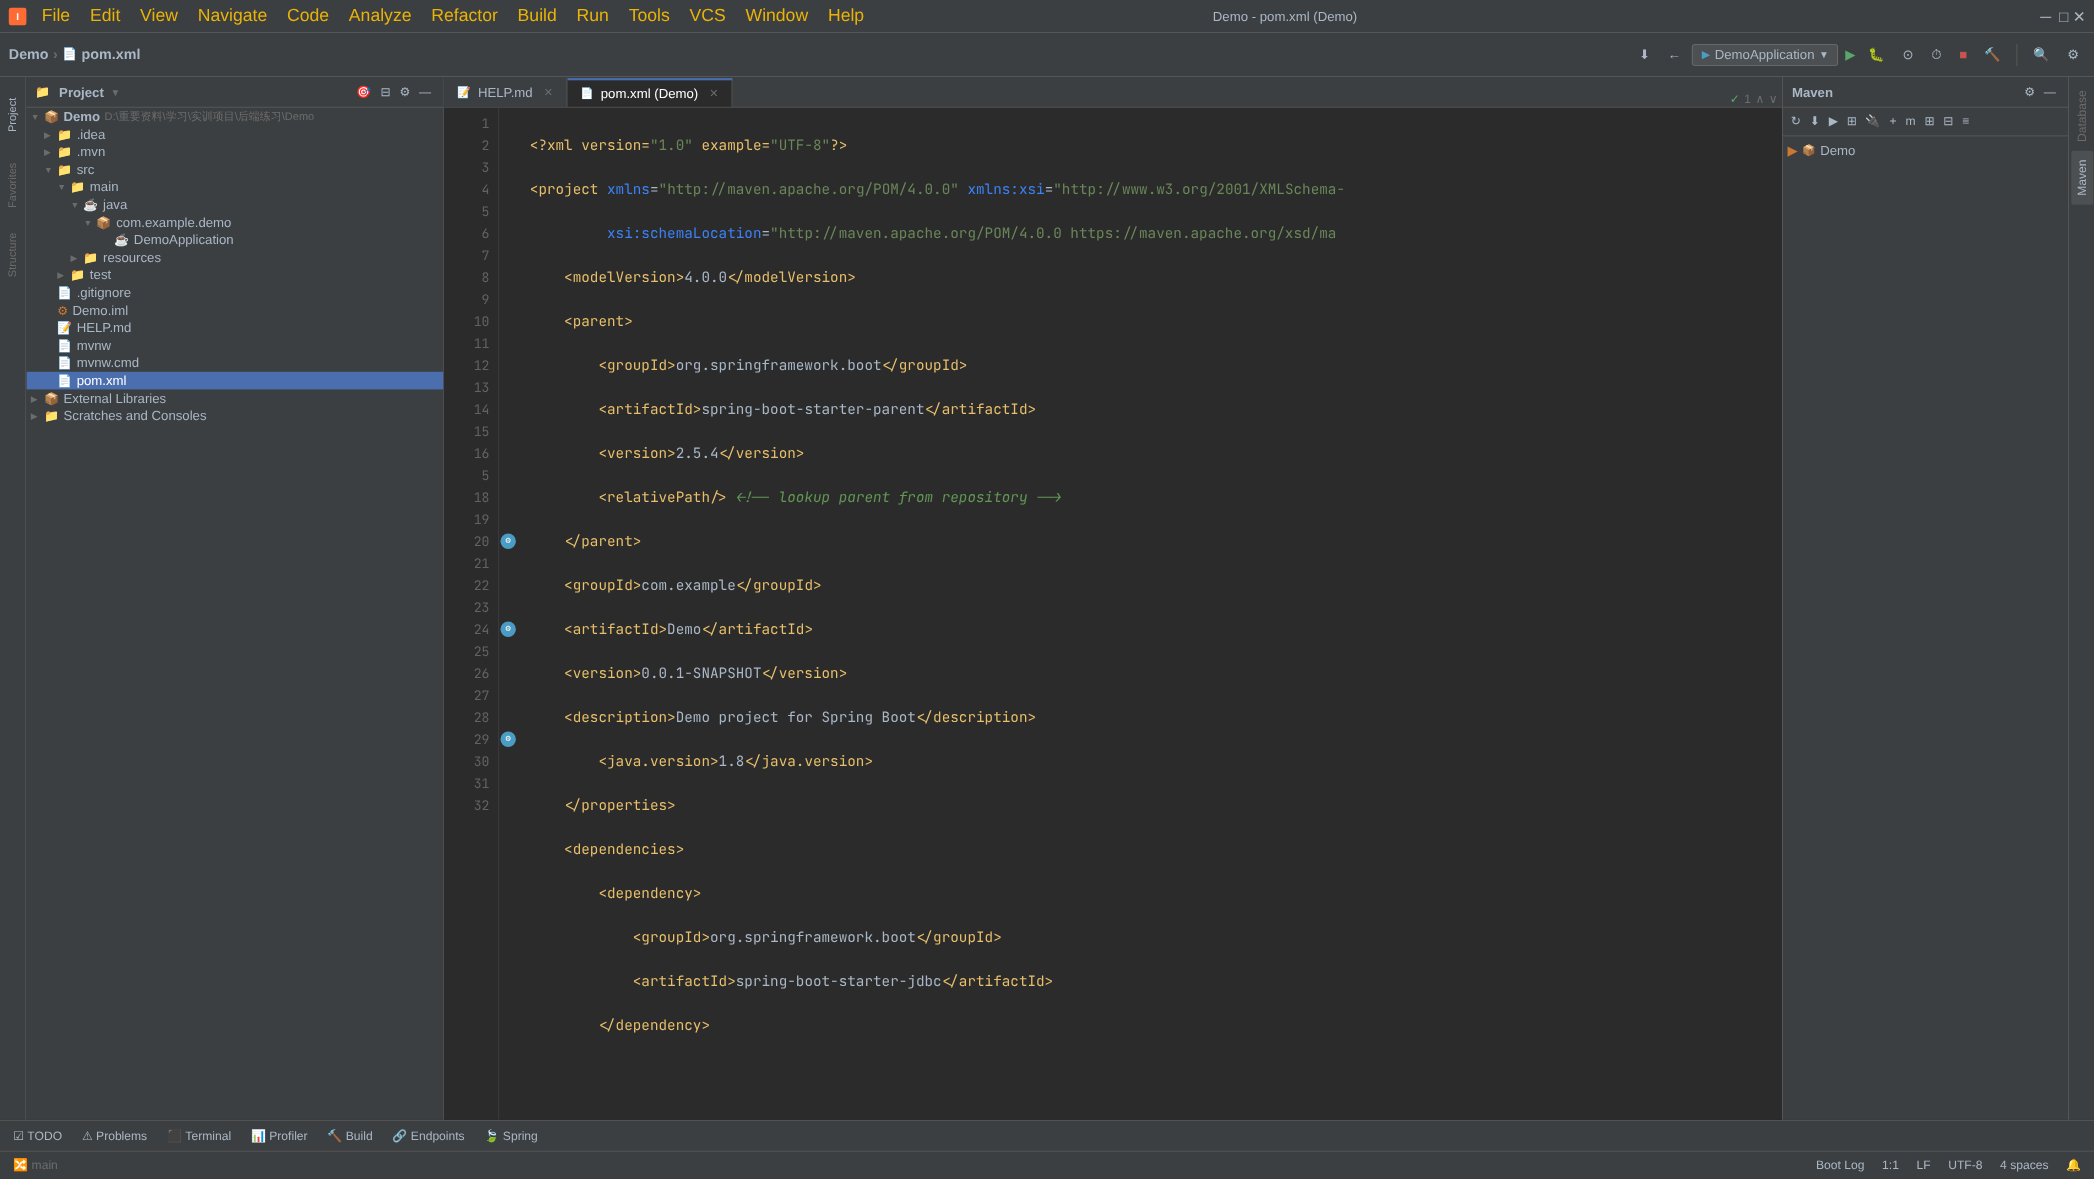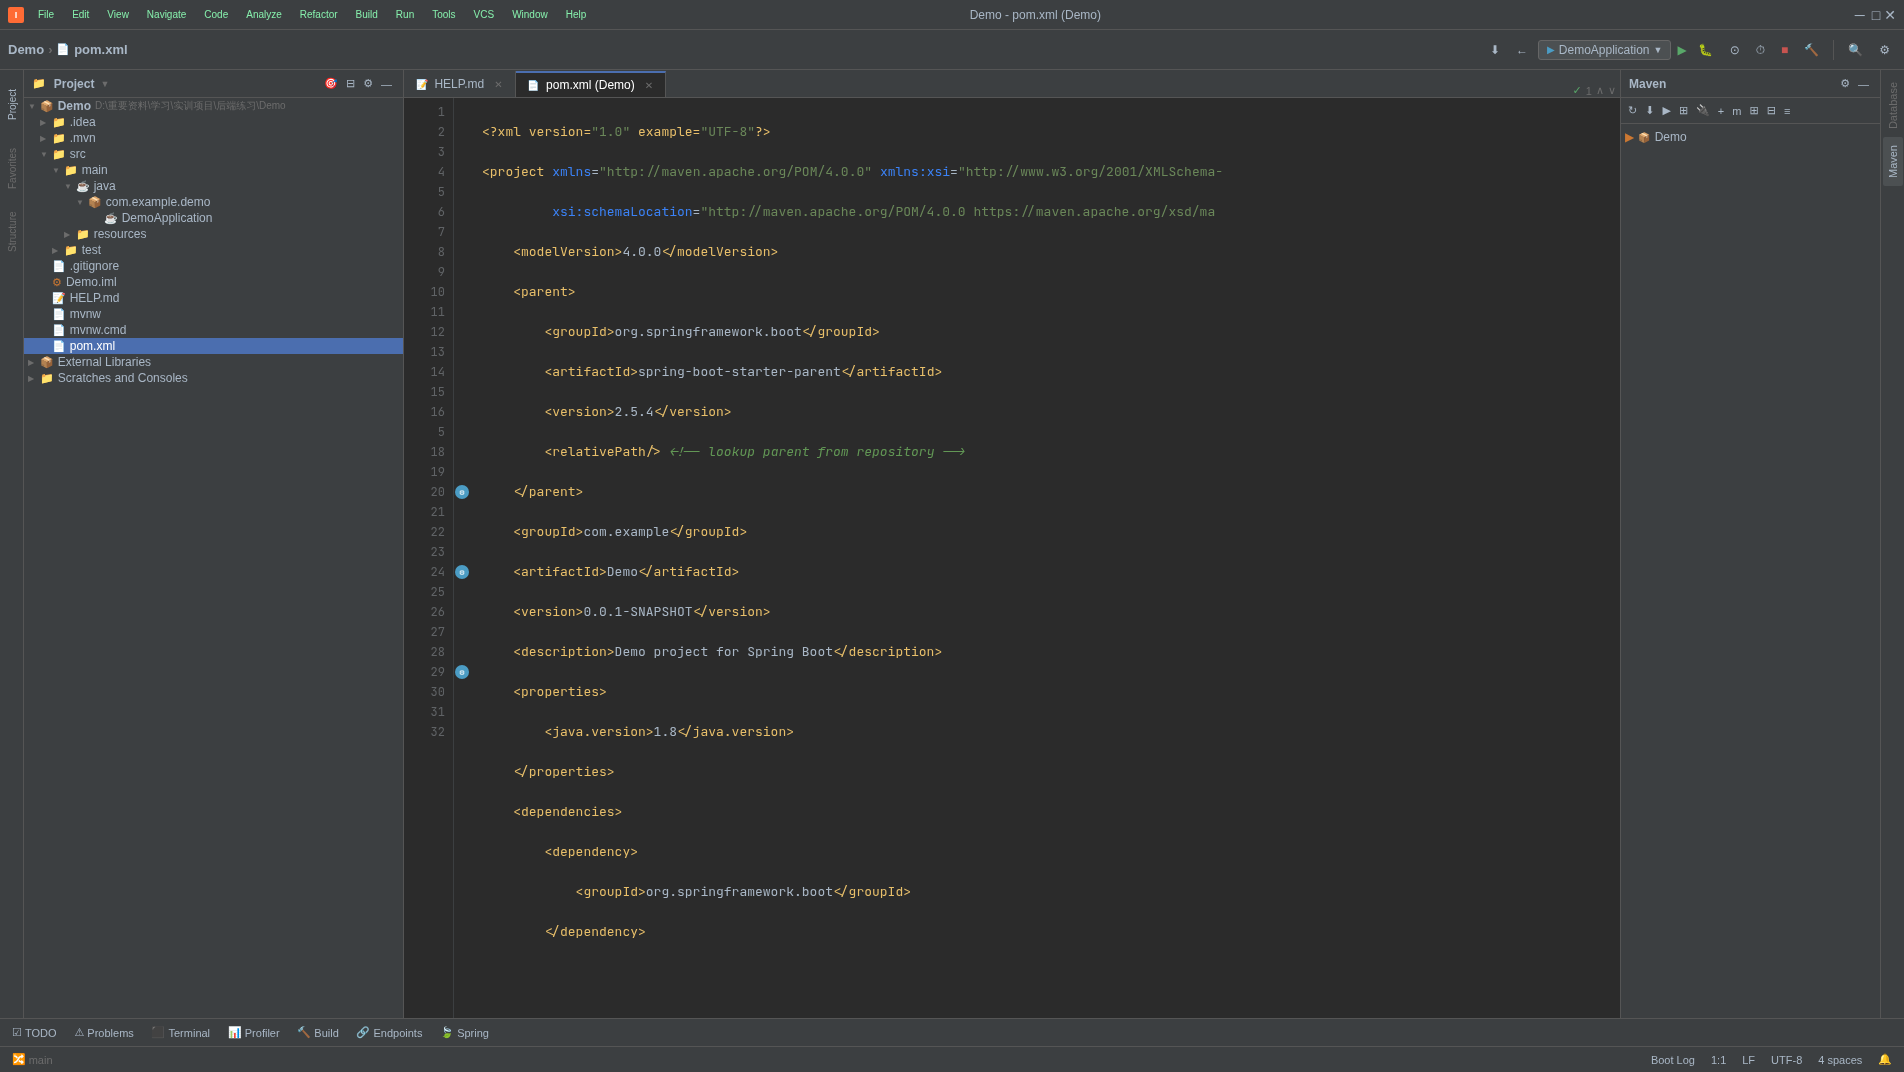--- a/index.html
+++ b/index.html
@@ -1,21 +1,21 @@
 <!DOCTYPE html>
 <html><head>
   <meta charset="utf-8">
   <style>
     * { box-sizing: border-box; margin: 0; padding: 0; }
     body { font-family: 'Segoe UI', Arial, sans-serif; font-size: 12px; background: #2b2b2b; color: #a9b7c6; overflow: hidden; width: 1904px; height: 1072px; }
 
     
     #title-bar { height: 30px; background: #3c3f41; display: flex; align-items: center; padding: 0 8px; border-bottom: 1px solid #555; }
     #title-bar .menu-bar { display: flex; gap: 2px; }
-    #title-bar .menu-item { padding: 2px 8px; font-size: 10px; color: #86efac; cursor: pointer; border-radius: 3px; }
+    #title-bar .menu-item { padding: 2px 8px; font-size: 16px; color: #eab308; cursor: pointer; border-radius: 3px; }
     #title-bar .window-title { margin-left: auto; font-size: 12px; color: #a9b7c6; margin-right: auto; }
     #title-bar .window-controls { display: flex; gap: 4px; margin-left: auto; }
     .win-min { background: #6c6c6c; border: none; width: 16px; height: 16px; font-size: 14px; color: #a9b7c6; cursor: pointer; background: transparent; }
     .win-max { background: transparent; border: none; font-size: 14px; color: #a9b7c6; cursor: pointer; }
     .win-close { background: transparent; border: none; font-size: 14px; color: #a9b7c6; cursor: pointer; }
 
     
     #toolbar { height: 40px; background: #3c3f41; display: flex; align-items: center; padding: 0 8px; border-bottom: 1px solid #555; gap: 4px; }
     .toolbar-breadcrumb { display: flex; align-items: center; gap: 4px; font-size: 13px; font-weight: bold; color: #a9b7c6; }
     .toolbar-spacer { flex: 1; }
@@ -414,26 +414,26 @@
 <span class="xml-line">    <span class="xml-tag">&lt;parent&gt;</span></span>
 <span class="xml-line">        <span class="xml-tag">&lt;groupId&gt;</span><span class="xml-text">org.springframework.boot</span><span class="xml-tag">&lt;/groupId&gt;</span></span>
 <span class="xml-line">        <span class="xml-tag">&lt;artifactId&gt;</span><span class="xml-text">spring-boot-starter-parent</span><span class="xml-tag">&lt;/artifactId&gt;</span></span>
 <span class="xml-line">        <span class="xml-tag">&lt;version&gt;</span><span class="xml-text">2.5.4</span><span class="xml-tag">&lt;/version&gt;</span></span>
 <span class="xml-line">        <span class="xml-tag">&lt;relativePath/&gt;</span> <span class="xml-comment">&lt;!-- lookup parent from repository --&gt;</span></span>
 <span class="xml-line">    <span class="xml-tag">&lt;/parent&gt;</span></span>
 <span class="xml-line">    <span class="xml-tag">&lt;groupId&gt;</span><span class="xml-text">com.example</span><span class="xml-tag">&lt;/groupId&gt;</span></span>
 <span class="xml-line">    <span class="xml-tag">&lt;artifactId&gt;</span><span class="xml-text">Demo</span><span class="xml-tag">&lt;/artifactId&gt;</span></span>
 <span class="xml-line">    <span class="xml-tag">&lt;version&gt;</span><span class="xml-text">0.0.1-SNAPSHOT</span><span class="xml-tag">&lt;/version&gt;</span></span>
 <span class="xml-line">    <span class="xml-tag">&lt;description&gt;</span><span class="xml-text">Demo project for Spring Boot</span><span class="xml-tag">&lt;/description&gt;</span></span>
-<span class="xml-line">    <span class="xml-tag">&lt;properties&gt;</span></span>
 <span class="xml-line">        <span class="xml-tag">&lt;java.version&gt;</span><span class="xml-text">1.8</span><span class="xml-tag">&lt;/java.version&gt;</span></span>
 <span class="xml-line">    <span class="xml-tag">&lt;/properties&gt;</span></span>
 <span class="xml-line">    <span class="xml-tag">&lt;dependencies&gt;</span></span>
 <span class="xml-line">        <span class="xml-tag">&lt;dependency&gt;</span></span>
 <span class="xml-line">            <span class="xml-tag">&lt;groupId&gt;</span><span class="xml-text">org.springframework.boot</span><span class="xml-tag">&lt;/groupId&gt;</span></span>
+<span class="xml-line">            <span class="xml-tag">&lt;artifactId&gt;</span><span class="xml-text">spring-boot-starter-jdbc</span><span class="xml-tag">&lt;/artifactId&gt;</span></span>
 <span class="xml-line">        <span class="xml-tag">&lt;/dependency&gt;</span></span>
 
 
 
 
 
 
 
 
 

